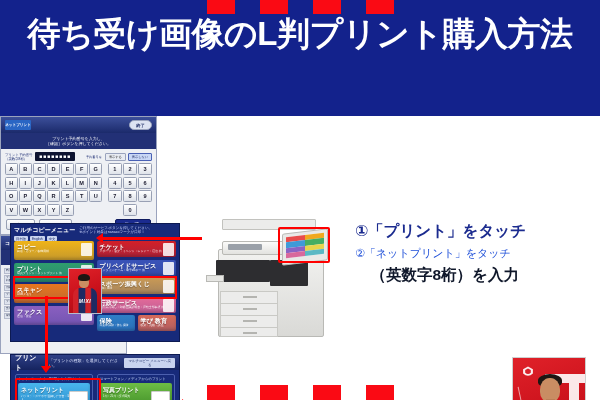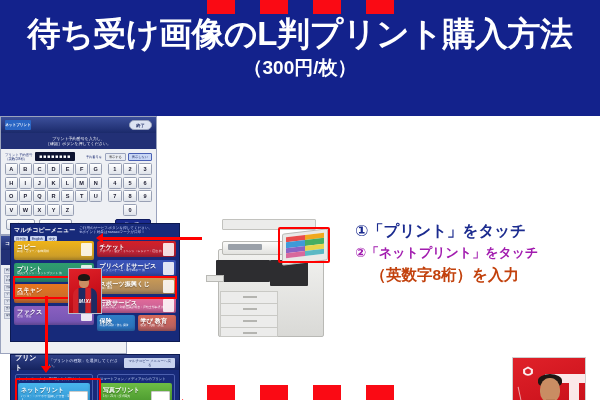--- a/index.html
+++ b/index.html
@@ -200,21 +200,20 @@
 
   <div class="redbar" id="topbar" style="left: 0px; width: 600px; height: 14px; top: 0px; justify-content: center; gap: 25px;">
       <div class="blk" style="width: 28px; height: 100%; background: rgb(250, 10, 20);"></div>
       <div class="blk" style="width: 28px; height: 100%; background: rgb(250, 10, 20);"></div>
       <div class="blk" style="width: 28px; height: 100%; background: rgb(250, 10, 20);"></div>
       <div class="blk" style="width: 28px; height: 100%; background: rgb(250, 10, 20);"></div>
     </div>
 
   <div class="title-wrap">
     <div class="title-main">待ち受け画像のL判プリント購入方法</div>
-    <div class="title-sub">（300円/枚）</div>
   </div>
 
   <div class="content">
 
     <div class="screen" id="panel1">
       <div class="p1-top">
         <div>
           <div class="p1-title">マルチコピーメニュー</div>
           <div class="p1-langs">
             <span class="p1-lang">日本語</span>
@@ -521,22 +520,22 @@
       <div class="ph-head"></div>
       <div class="ph-neck"></div>
       <div class="ph-torso"></div>
       <div class="ph-collar"></div>
       <div class="ph-badge"></div>
 
     </div>
 
     <div id="steps" style="position:absolute;left:355px;top:104px;width:240px;">
         <div style="color: rgb(27, 43, 143); font-size: 15.5px; font-weight: bold; line-height: 22px; white-space: nowrap;">①「プリント」をタッチ</div>
-        <div style="color: #a21caf; font-size: 13px; font-weight: bold; line-height: 22px; white-space: nowrap;">②「ネットプリント」をタッチ</div>
-        <div style="color: #c2410c; font-size: 15.5px; font-weight: bold; line-height: 22px; white-space: nowrap;">　（英数字8桁）を入力</div>
+        <div style="color: #1d4ed8; font-size: 11px; font-weight: normal; line-height: 22px; white-space: nowrap;">②「ネットプリント」をタッチ</div>
+        <div style="color: #0f172a; font-size: 15.5px; font-weight: bold; line-height: 22px; white-space: nowrap;">　（英数字8桁）を入力</div>
       </div>
 
     <div class="arrow" style="left:46px;top:138px;width:2px;height:0;"></div>
 
     <div class="arrow" style="left:100px;top:121px;width:102px;height:2.5px;"></div>
     <div class="ahead" style="left:96px;top:117px;border-top:5px solid transparent;border-bottom:5px solid transparent;border-right:7px solid #ff0000;"></div>
 
     <div class="arrow" style="left:45px;top:180px;width:2.5px;height:72px;"></div>
     <div class="ahead" style="left:41px;top:250px;border-left:5px solid transparent;border-right:5px solid transparent;border-top:7px solid #ff0000;"></div>
 

